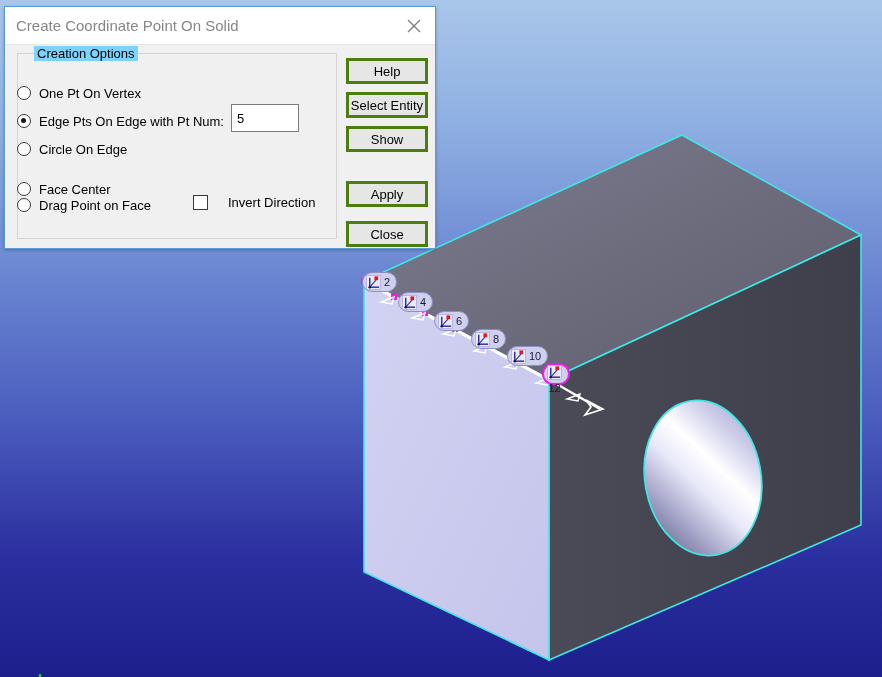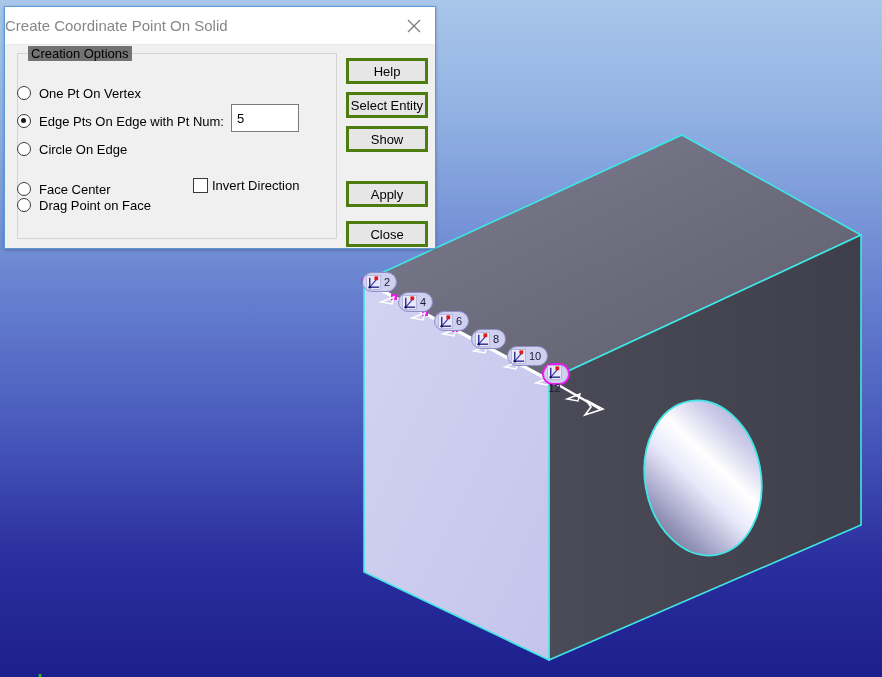--- a/index.html
+++ b/index.html
@@ -68,20 +68,21 @@
     box-sizing: border-box;
     box-shadow: 0 1px 3px rgba(0,0,0,0.25);
   }
   #titlebar {
     height: 38px;
     background: #ffffff;
     border-bottom: 1px solid #e8e8e8;
     display: flex;
     align-items: center;
     box-sizing: border-box;
+    padding-left: 11px;
     position: relative;
   }
   #title-text {
     font-family: "Liberation Sans", sans-serif;
     font-size: 15px;
     color: #878787;
     white-space: nowrap;
   }
   #close-x {
     position: absolute;
@@ -96,22 +97,22 @@
   #creation-group {
     position: absolute;
     left: 12px; top: 46px;
     width: 320px;
     height: 186px;
     border: 1px solid #d4d4d4;
     box-sizing: border-box;
   }
   #group-legend {
     position: absolute;
-    left: 10px; top: -8px;
-    background: #737373;
+    left: 16px; top: -8px;
+    background: #7dd3fc;
     padding: 0 3px;
     font-size: 13px;
     color: #000;
     font-family: "Liberation Sans", sans-serif;
   }
 
   .opt-row {
     position: absolute;
     left: 12px;
     display: flex;
@@ -154,24 +155,24 @@
     font-family: "Liberation Sans", sans-serif;
     font-size: 13px;
     color: #000;
     padding: 0 0 0 5px;
     line-height: 26px;
     outline: none;
   }
 
   #invert-row {
     position: absolute;
-    left: 188px; top: 171px;
+    left: 188px; top: 188px;
     display: flex;
     align-items: center;
-    gap: 4px;
+    gap: 20px;
     white-space: nowrap;
   }
   .checkbox {
     width: 15px; height: 15px;
     border: 1.4px solid #3a3a3a;
     background: #fff;
     box-sizing: border-box;
     flex: 0 0 auto;
     cursor: pointer;
   }

